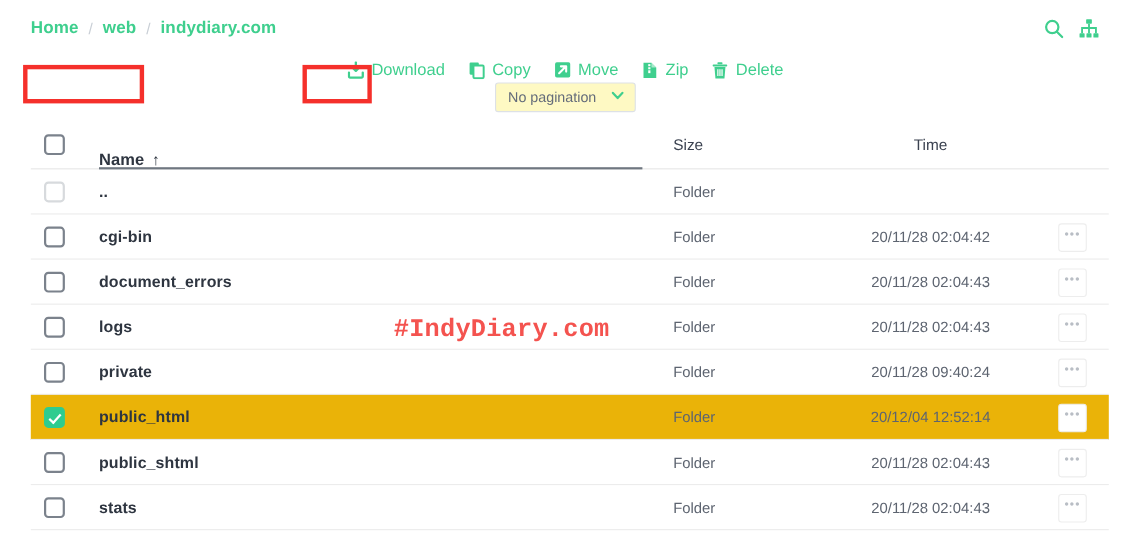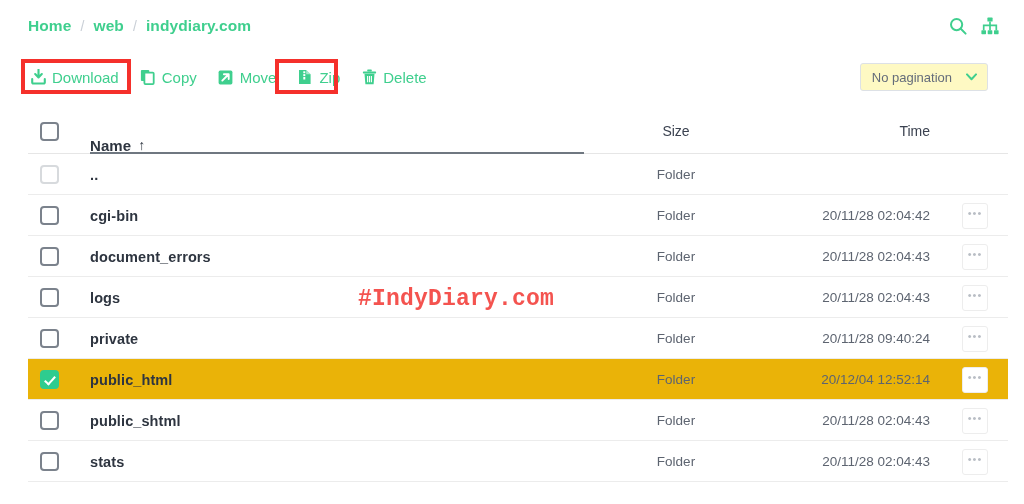--- a/index.html
+++ b/index.html
@@ -55,26 +55,27 @@
   .ticon {
     width: 20px; height: 20px;
     display: block;
     cursor: pointer;
   }
   .ticon svg { display: block; }
 
   
   .toolbar {
     position: absolute;
-    top: 52px; left: 0; right: 12px;
+    top: 52px; left: 0; right: 0;
     height: 50px;
     display: flex;
     align-items: center;
     padding: 0 24px 0 28px;
     box-sizing: border-box;
+    flex-direction: column;
   }
   .actions {
     display: flex;
     align-items: center;
   }
   .action {
     display: inline-flex;
     align-items: center;
     gap: 6px;
     color: #3fcf8e;
@@ -168,30 +169,30 @@
     font-weight: bold;
     color: #2e3540;
     letter-spacing: .1px;
     overflow: hidden;
     text-overflow: ellipsis;
     white-space: nowrap;
   }
   .c-size {
     width: 150px;
     flex: 0 0 150px;
-    text-align: center;
+    text-align: left;
     font-size: 13.5px;
     color: #5d6470;
     padding-right: 22px;
     box-sizing: border-box;
   }
   .c-time {
     width: 180px;
     flex: 0 0 180px;
-    text-align: right;
+    text-align: center;
     font-size: 13.5px;
     color: #5d6470;
     padding-right: 12px;
     box-sizing: border-box;
   }
   .c-menu {
     width: 66px;
     flex: 0 0 66px;
     display: flex;
     align-items: center;

